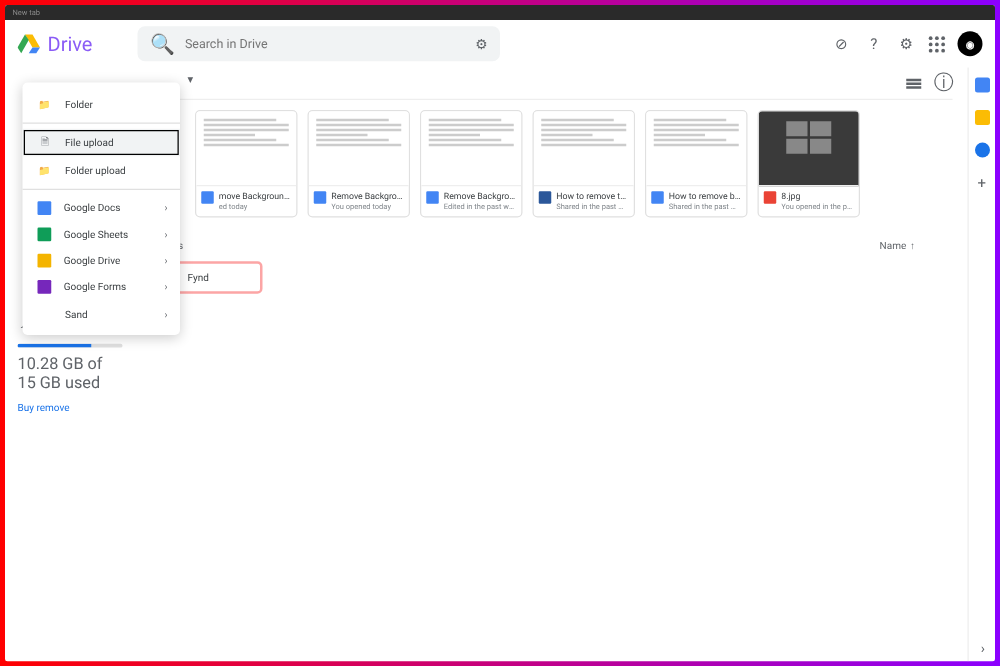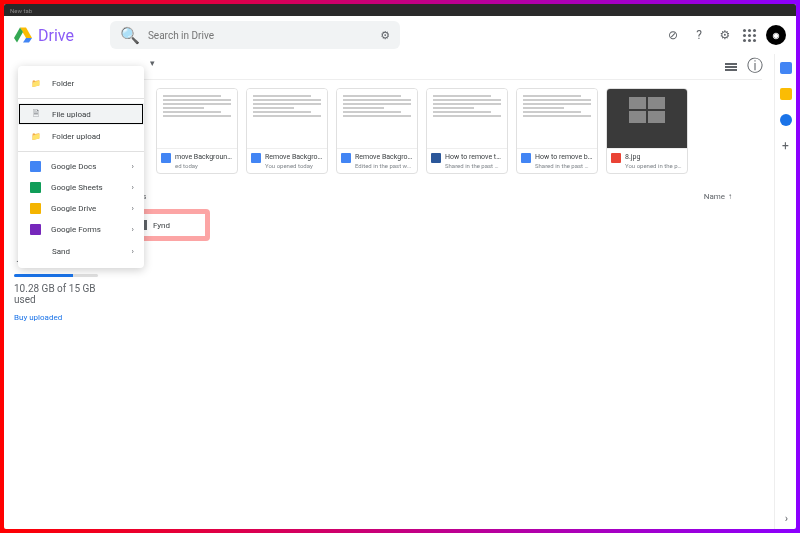--- a/index.html
+++ b/index.html
@@ -20,21 +20,21 @@
 .apps span{background:#5f6368;border-radius:50%}
 .avatar{width:20px;height:20px;border-radius:50%;background:#000;color:#fff;display:flex;align-items:center;justify-content:center;font-size:8px;font-weight:bold}
 .content{display:flex;flex:1;min-height:0}
 .sidebar{width:104px;padding:6px 0;position:relative}
 .newbtn-area{height:28px}
 .chevron{position:absolute;top:4px;left:146px;font-size:9px;color:#5f6368}
 .storage-wrap{margin-top:162px;padding:0 10px}
 .storage-item{display:flex;align-items:center;gap:8px;font-size:9px;color:#5f6368;padding:4px 2px}
 .storage-bar{height:3px;background:#e0e0e0;border-radius:2px;margin:6px 0;overflow:hidden}
 .storage-fill{height:100%;background:#1a73e8;width:70%}
-.storage-text{font-size:10px;color:#5f6368}
+.storage-text{font-size:13px;color:#5f6368}
 .buy{color:#1a73e8;font-size:8px;padding:8px 0;display:inline-block}
 .main{flex:1;padding:0 12px;overflow:hidden}
 .toolbar{height:26px;display:flex;align-items:center;justify-content:flex-end;gap:10px;border-bottom:1px solid #eee}
 .tb-icon{width:14px;height:14px;color:#5f6368;display:flex;align-items:center;justify-content:center}
 .grid-lines{display:flex;flex-direction:column;gap:1px}
 .grid-lines span{height:2px;width:12px;background:#5f6368}
 .section{margin-top:8px}
 .files{display:flex;gap:8px;flex-wrap:nowrap}
 .file{flex:0 0 82px;border:1px solid #e0e0e0;border-radius:4px;overflow:hidden}
 .thumb{height:60px;background:#fff;border-bottom:1px solid #eee;padding:6px;display:flex;flex-direction:column;gap:2px}
@@ -51,21 +51,21 @@
 .ficon.word{background:#2b579a}
 .ficon.pdf{background:#ea4335}
 .finfo{flex:1;min-width:0;overflow:hidden}
 .fname{font-size:7px;color:#3c4043;white-space:nowrap;overflow:hidden;text-overflow:ellipsis}
 .fsub{font-size:6px;color:#80868b;white-space:nowrap;overflow:hidden;text-overflow:ellipsis;margin-top:1px}
 .folders-section{margin-top:18px}
 .folders-head{display:flex;justify-content:space-between;align-items:center;padding-right:30px}
 .folders-label{font-size:8px;color:#5f6368}
 .sort{font-size:8px;color:#5f6368;display:flex;align-items:flex-end;gap:3px}
 .folder-list{margin-top:8px}
-.folder{border:5px solid #fca5a5;border-radius:4px;padding:6px 10px;display:inline-flex;align-items:center;gap:6px;width:90px}
+.folder{border:2px solid #fca5a5;border-radius:4px;padding:6px 10px;display:inline-flex;align-items:center;gap:6px;width:90px}
 .folder-icon{width:12px;height:10px;background:#5f6368;clip-path:polygon(0 15%,35% 15%,45% 0,100% 0,100% 100%,0 100%)}
 .folder-name{font-size:8px;color:#3c4043}
 .sidepanel{width:22px;border-left:1px solid #eee;display:flex;flex-direction:column;align-items:center;padding:8px 0;gap:14px}
 .sp{width:12px;height:12px;border-radius:2px}
 .sp.cal{background:#4285f4}
 .sp.keep{background:#fbbc04}
 .sp.tasks{background:#1a73e8;border-radius:50%}
 .sp.plus{color:#5f6368;display:flex;align-items:center;justify-content:center;font-size:12px}
 .context-menu{position:absolute;top:62px;left:14px;width:126px;background:#fff;box-shadow:0 2px 10px rgba(0,0,0,0.2);border-radius:4px;padding:6px 0;z-index:100}
 .cm-item{display:flex;align-items:center;padding:5px 12px;font-size:8px;color:#3c4043;gap:10px;position:relative}
@@ -128,21 +128,21 @@
       <span class="chevron">▾</span>
       <div class="storage-wrap">
         <div class="storage-item">
           <span>☁</span>
           <span>Storage</span>
         </div>
         <div class="storage-bar">
             <div class="storage-fill"></div>
           </div>
         <div class="storage-text">10.28 GB of 15 GB used</div>
-        <a class="buy">Buy uploaded</a>
+        <a class="buy">Buy remove</a>
       </div>
     </div>
 
     <div class="main">
       <div class="toolbar">
         <div class="tb-icon">
             <div class="grid-lines">
               <span></span>
               <span></span>
               <span></span>

